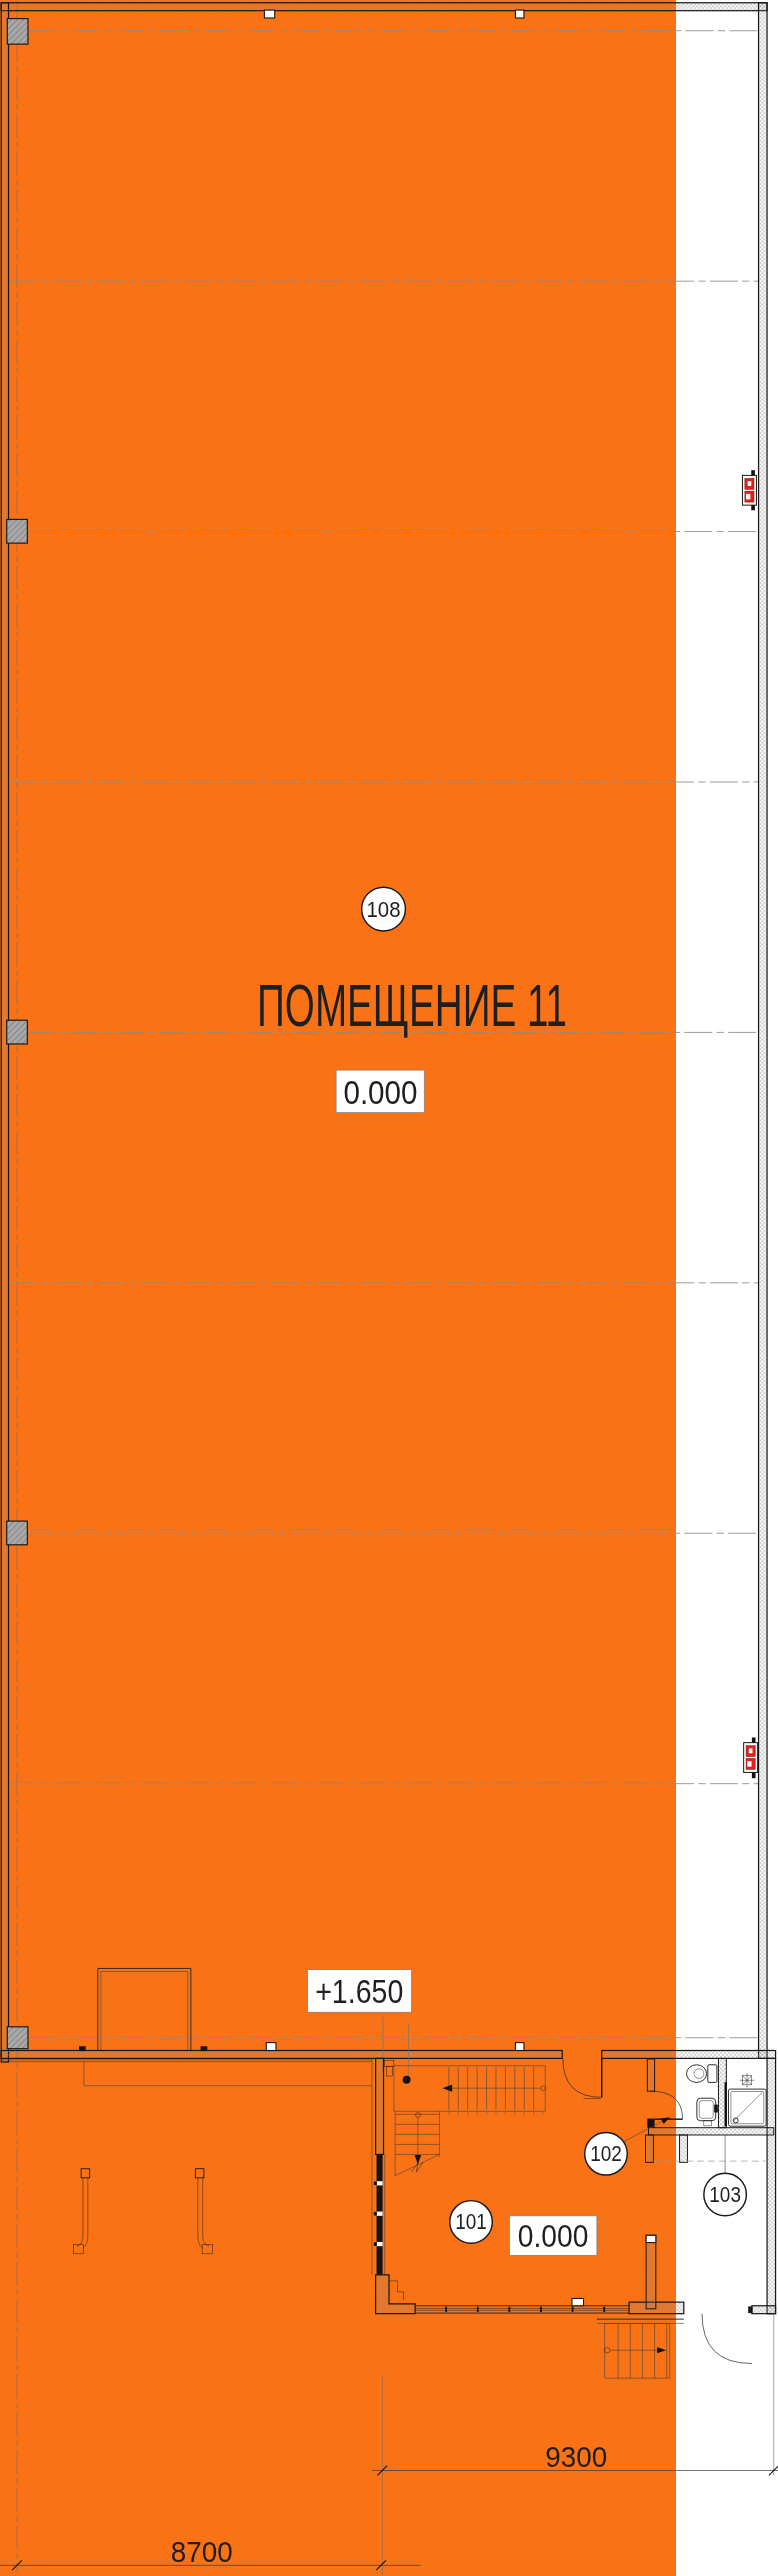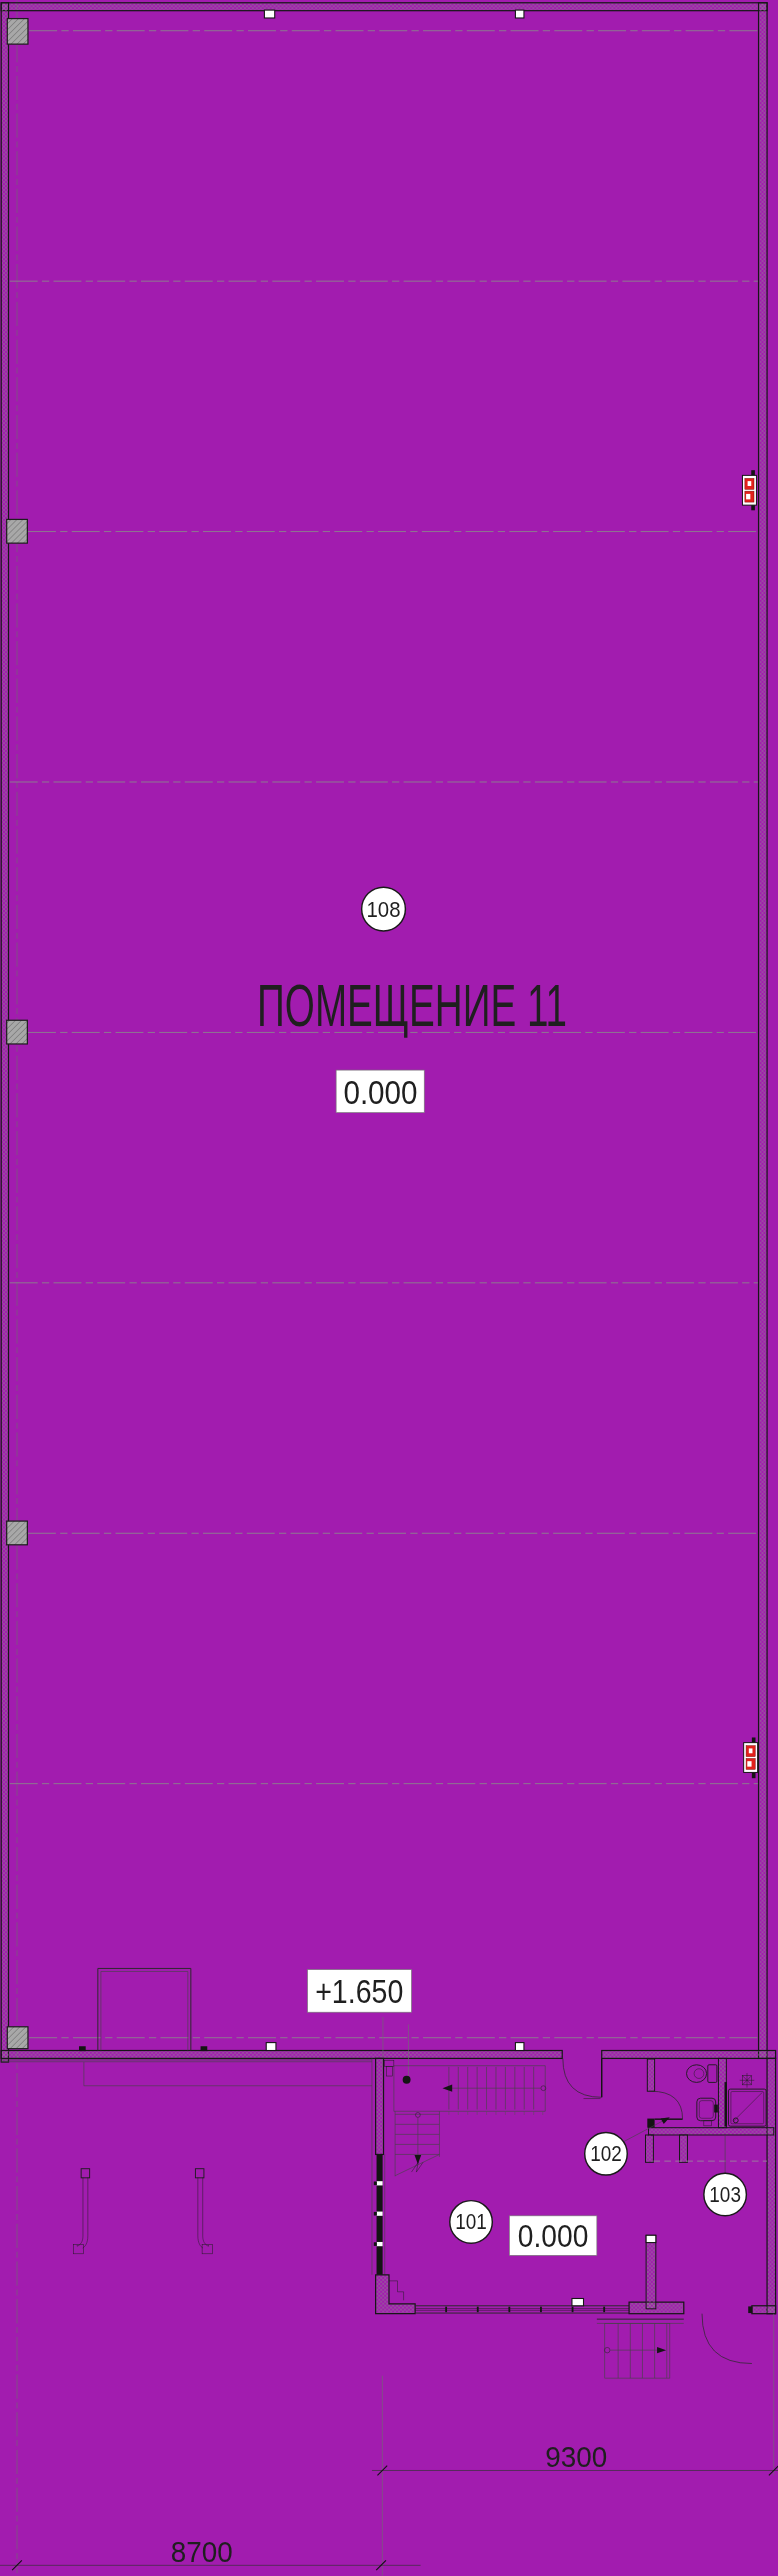--- a/index.html
+++ b/index.html
@@ -1,16 +1,16 @@
 <!DOCTYPE html>
 <html style="font-size:9.7px"><head>
 <meta charset="utf-8">
 <style>
   html,body{margin:0;padding:0;background:#ffffff;}
-  .page{position:relative;width:778px;height:2576px;background:#a21caf;font-family:"Liberation Sans",sans-serif;}
+  .page{position:relative;width:676px;height:2576px;background:#f97316;font-family:"Liberation Sans",sans-serif;}
   svg{position:absolute;left:0;top:0;}
   text{fill:#1f1f1f;font-family:"Liberation Sans","DejaVu Sans",sans-serif;}
   .wall{fill:url(#wallhatch);stroke:#161616;stroke-width:2;}
   .wallthin{fill:url(#wallhatch);stroke:#161616;stroke-width:1.6;}
   .pil{fill:url(#pilhatch);stroke:#1d1d1d;stroke-width:2;}
   .grid{stroke:#8a8a8a;stroke-width:1.4;stroke-dasharray:46 7 12 7;fill:none;}
   .axis{stroke:#6f6f6f;stroke-width:1;fill:none;}
   .thin{stroke:#444;stroke-width:1;fill:none;}
   .thin2{stroke:#2a2a2a;stroke-width:1.6;fill:none;}
   .leaf{stroke:#141414;stroke-width:2.4;fill:none;}

